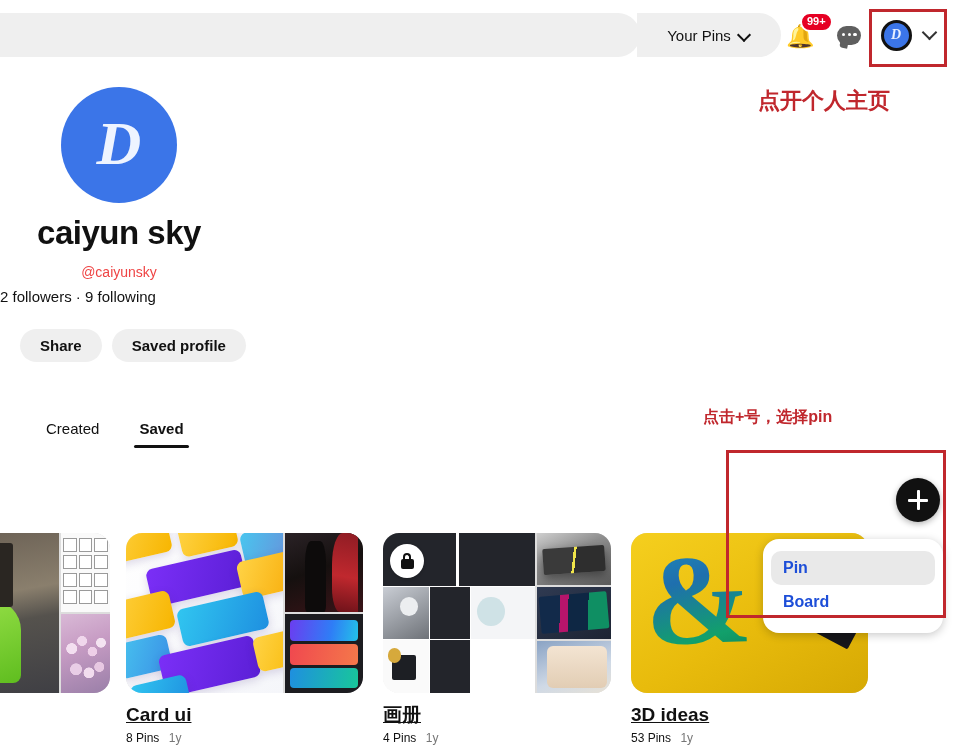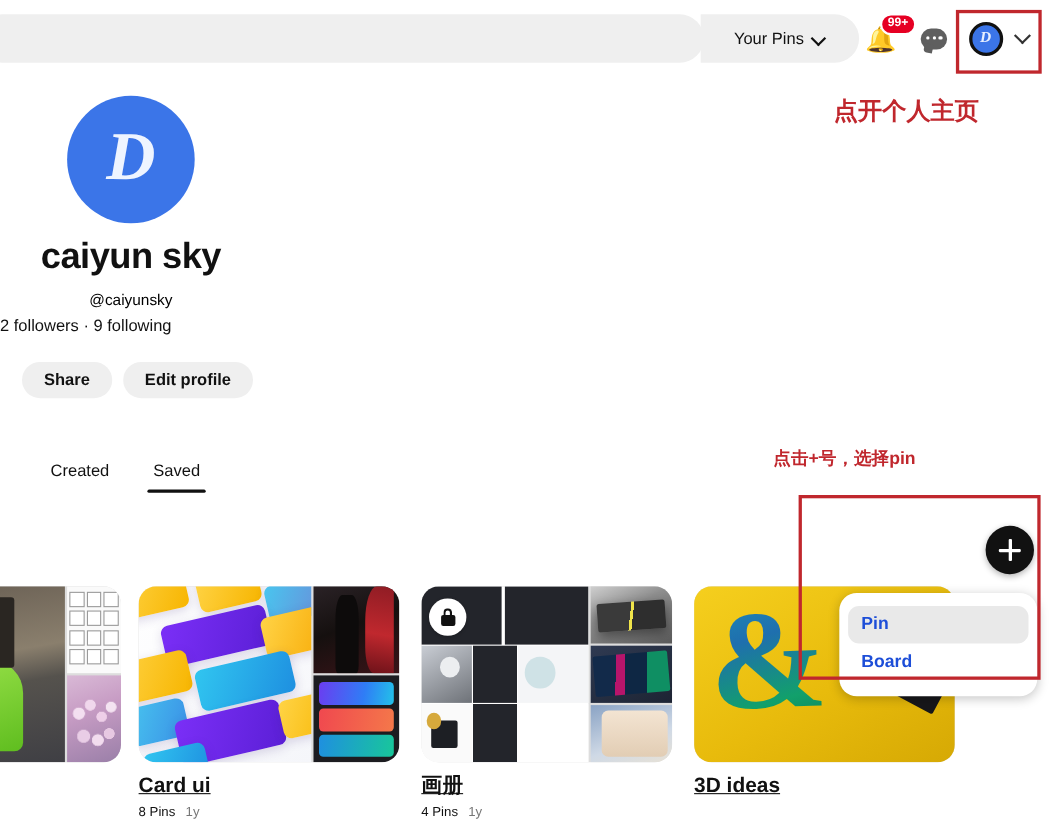--- a/index.html
+++ b/index.html
@@ -81,38 +81,38 @@
   .big-avatar-letter {
     color:#eef4ff; font-size:62px; font-weight:700; font-style:italic;
     font-family:"Liberation Serif", serif; line-height:1; margin-top:-4px;
   }
   .display-name {
     position:absolute; left:0; top:140px; width:238px; text-align:center;
     font-size:33px; font-weight:700; color:#111; letter-spacing:-0.5px;
   }
   .handle {
     position:absolute; left:0; top:190px; width:238px; text-align:center;
-    font-size:14px; color:#000000;
+    font-size:14px; color:#ef4444;
   }
   .followstats {
     position:absolute; left:0; top:214px; width:238px; text-align:left;
     font-size:15px; color:#111; font-weight:400;
   }
   .actions { position:absolute; left:20px; top:255px; display:flex; gap:10px; }
   .pill-btn {
     background:#efefef; border:none; border-radius:24px;
     height:33px; padding:0 20px;
     font-family:"Liberation Sans", sans-serif;
     font-size:15px; font-weight:700; color:#111; cursor:pointer;
   }
 
   
   .tabs { position:absolute; left:46px; top:420px; display:flex; gap:40px; }
   .tab {
-    position:relative; font-size:15px; font-weight:400; color:#111;
+    position:relative; font-size:15px; font-weight:700; color:#111;
     padding-bottom:11px; cursor:pointer;
   }
   .tab.inactive { font-weight:400; color:#111; }
   .tab.active::after {
     content:""; position:absolute; left:-5px; bottom:0; width:calc(100% + 10px);
     height:3px; background:#111; border-radius:2px;
   }
 
   
   .boards { position:absolute; left:0; top:533px; width:954px; height:217px; }
@@ -324,21 +324,21 @@
   <div class="profile">
     <div class="big-avatar">
       <span class="big-avatar-letter">D</span>
     </div>
     <div class="display-name">caiyun sky</div>
     <div class="handle">@caiyunsky</div>
     <div class="followstats">2 followers · 9 following</div>
 
     <div class="actions">
       <button class="pill-btn">Share</button>
-      <button class="pill-btn">Edit profile</button>
+      <button class="pill-btn">Saved profile</button>
     </div>
   </div>
 
   <div class="tabs">
     <div class="tab inactive">Created</div>
     <div class="tab active">Saved</div>
   </div>
 
   <div class="boards">
 
@@ -441,20 +441,24 @@
         <div class="thumb-main art-amp" style="width:237px;">
           <span class="amp-glyph">&amp;</span>
           <span class="pencil">
             <span class="tipwood"></span>
               <span class="lead"></span>
               <span class="barrel"></span>
           </span>
         </div>
       </div>
       <div class="board-title">3D ideas</div>
+      <div class="board-meta">
+        <span>53 Pins</span>
+        <span class="age">1y</span>
+      </div>
     </div>
   </div>
 
   <button id="create-fab">
     <span class="plus"></span>
   </button>
 
   <div id="create-menu">
     <div class="menu-item highlight">Pin</div>
     <div class="menu-item">Board</div>

